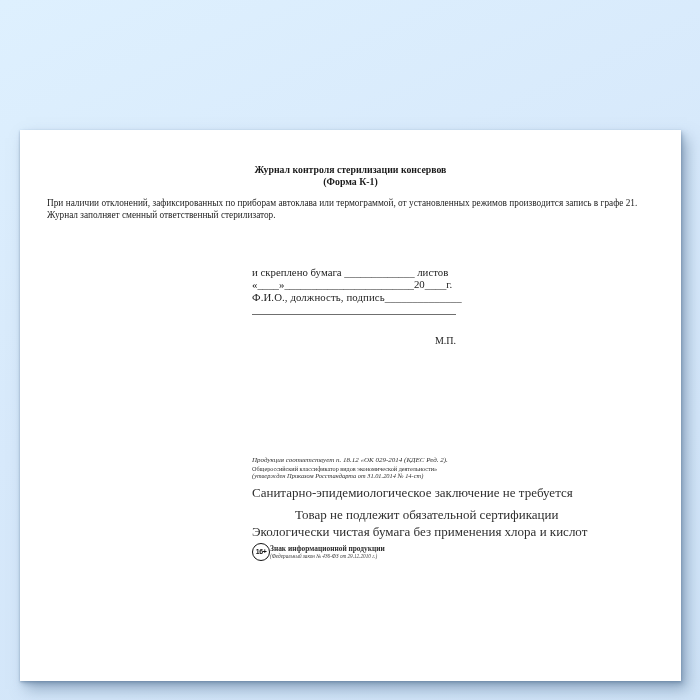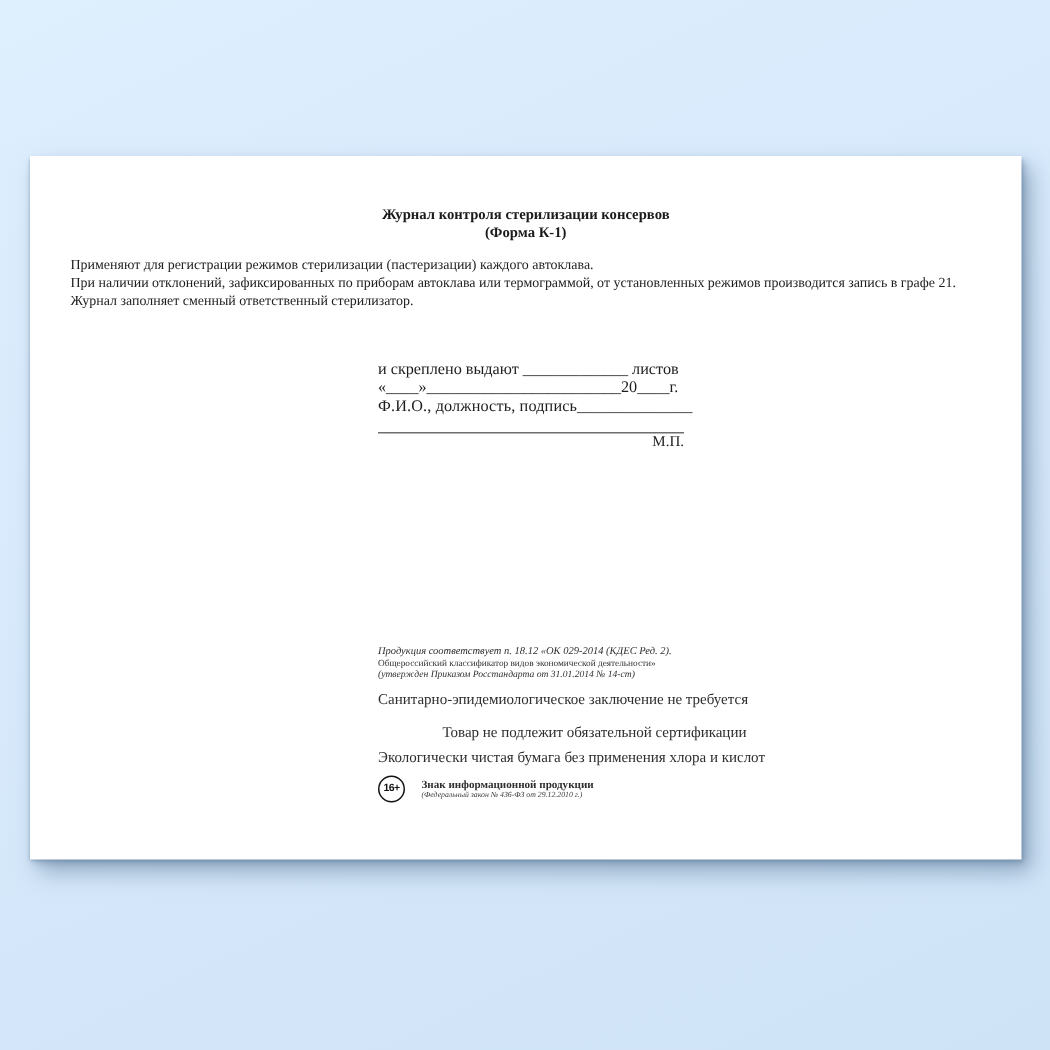--- a/index.html
+++ b/index.html
@@ -11,23 +11,23 @@
   }
   body {
     position: relative;
     background: linear-gradient(155deg, #def0fe 0%, #d7e9fb 45%, #cfe3f7 100%);
     font-family: "Liberation Serif", "DejaVu Serif", serif;
     color: #1f1f1f;
   }
   .sheet {
     position: absolute;
     left: 20px;
-    top: 104px;
+    top: 130px;
     width: 661px;
-    height: 469px;
+    height: 551px;
     background: #ffffff;
     box-shadow: 0 1px 2px rgba(86,116,148,0.45),
                 6px 8px 14px rgba(86,116,148,0.50),
                 2px 3px 5px rgba(86,116,148,0.35);
   }
   .title-block {
     position: absolute;
     top: 34px;
     left: 0;
     right: 0;
@@ -57,45 +57,44 @@
     color: #1d1d1d;
   }
   .binding .bind-line4 { letter-spacing: 0.1px; text-align: center; }
   .signature-rule {
     margin-top: 11px;
     width: 204px;
     height: 0;
     border-top: 1.7px solid #6f6f6f;
   }
   .stamp {
-    margin-top: 0;
+    margin-top: 20px;
     text-align: right;
     font-size: 10px;
     padding-right: 2px;
     color: #222;
   }
   .footer {
     position: absolute;
     left: 232px;
     top: 327px;
     color: #2e2e2e;
     white-space: nowrap;
   }
   .okved1 { font-size: 7px;   line-height: 7.6px; font-style: italic; }
   .okved2 { font-size: 6.2px; line-height: 7.4px; }
   .okved3 { font-size: 6.4px; line-height: 7.6px; font-style: italic; }
-  .note   { font-size: 10px;   line-height: 8px; }
+  .note   { font-size: 13px;   line-height: 8px; }
   .sanitary-note { margin-top: 9px; }
   .certification-note { margin-top: 14px; margin-left: 43px; }
   .eco-note { margin-top: 9px; }
   .sign-row {
     margin-top: 7px;
     display: flex;
     align-items: center;
-    gap: 11px;
   }
   .age-badge {
     flex: 0 0 auto;
     width: 18px;
     height: 18px;
     border-radius: 50%;
     border: 1.8px solid #141414;
     display: flex;
     align-items: center;
     justify-content: center;
@@ -122,27 +121,26 @@
 <body>
 
 <div class="sheet">
 
   <div class="title-block">
     <div>Журнал контроля стерилизации консервов</div>
     <div>(Форма К-1)</div>
   </div>
 
   <div class="intro">
-    <div>Применяют для регистрации режимов стерилизации (пастеризации) каждого автоклава.</div>
     <div>При наличии отклонений, зафиксированных по приборам автоклава или термограммой, от установленных режимов производится запись в графе 21.</div>
     <div>Журнал заполняет сменный ответственный стерилизатор.</div>
   </div>
 
   <div class="binding">
-    <div class="bind-line2">и скреплено выдают _____________ листов</div>
+    <div class="bind-line2">и скреплено бумага _____________ листов</div>
     <div class="bind-line3">«____»________________________20____г.</div>
     <div class="bind-line4">Ф.И.О., должность, подпись______________</div>
     <div class="signature-rule"></div>
     <div class="stamp">М.П.</div>
   </div>
 
   <div class="footer">
     <div class="okved1">Продукция соответствует п. 18.12 «ОК 029-2014 (КДЕС Ред. 2).</div>
     <div class="okved2">Общероссийский классификатор видов экономической деятельности»</div>
     <div class="okved3">(утвержден Приказом Росстандарта от 31.01.2014 № 14-ст)</div>

